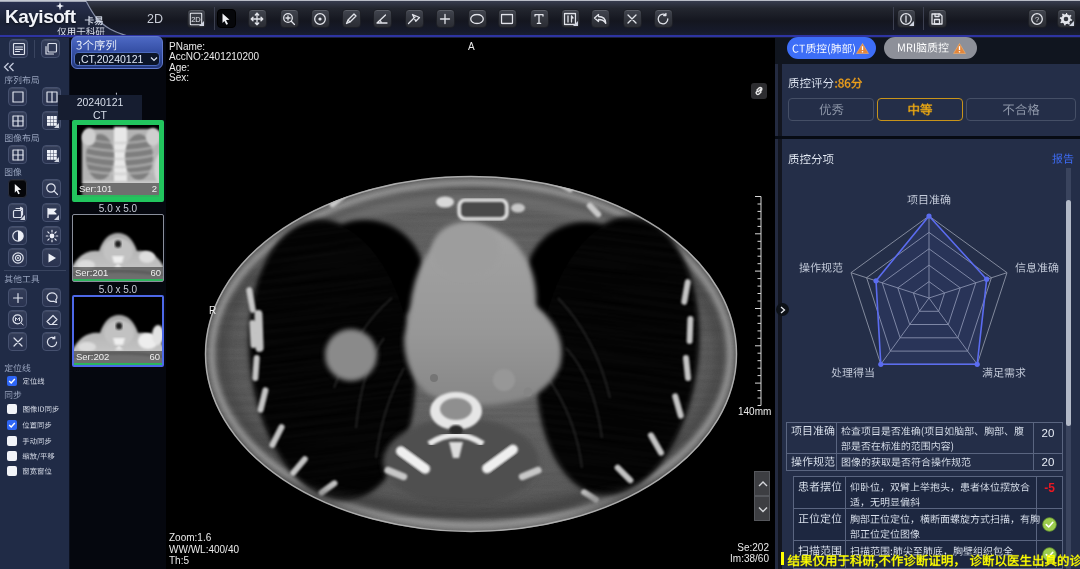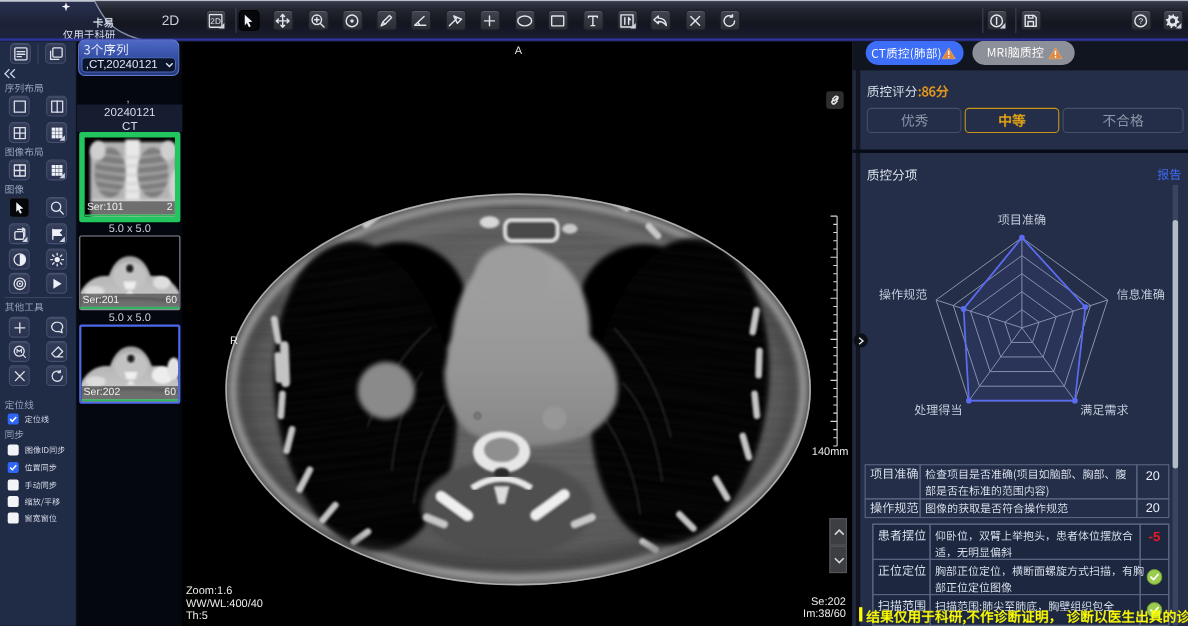--- a/index.html
+++ b/index.html
@@ -29,20 +29,21 @@
         <linearGradient id="swg" x1="0" y1="0" x2="0" y2="1">
 <stop offset="0" stop-color="#2a3150"></stop>
           <stop offset="0.55" stop-color="#1b2236"></stop>
           <stop offset="1" stop-color="#1d2440"></stop>
         </linearGradient>
       </defs>
 <path d="M0,1 H86 C94,16 98,22 110,29 C119,34 128,37 142,38 L0,38 Z" fill="url(#swg)"></path>
 <path d="M86,1 C94,16 98,22 110,29 C119,34 128,37 142,38" fill="none" stroke="#9aa2bc" stroke-width="1.2" opacity="0.85"></path>
 <path d="M0,1 H86" fill="none" stroke="#c9ccd6" stroke-width="1.4"></path>
 </svg>
+<div class="abs" style="left:5px;top:6px;width:160px;height:30px;color:#f2f4fa;font-weight:bold;font-size:19px;letter-spacing:-0.5px;text-shadow:0 1px 2px rgba(0,0,0,.6)">Kayis<span style="letter-spacing:-1px">o</span>ft</div>
 <svg class="abs" style="left:55px;top:2px" width="10" height="9" viewBox="0 0 10 9">
       <path d="M5 0 L6 3 L9 4 L6 5 L5 8.5 L4 5 L1 4 L4 3 Z" fill="#eef1fa"></path>
     </svg>
 <svg style="position:absolute;left:81.7px;top:13.9px;overflow:visible" width="24" height="13" viewBox="-2.3 -10.1 23.6 12.9">
       <g fill="#dfe4f0" stroke="#dfe4f0" stroke-width="0.3">
         <path transform="translate(0.0,0)" d="M0.5 -4.5H9V-3.8H0.5ZM4.6 -6.6H8.1V-5.9H4.6ZM4.2 -8H4.9V-4.2H4.2ZM4.2 -4H4.9V0.8H4.2ZM5.1 -2.2 5.4 -2.8Q5.8 -2.6 6.2 -2.4Q6.7 -2.3 7.1 -2.1Q7.5 -1.9 7.9 -1.7Q8.3 -1.6 8.6 -1.4L8.2 -0.8Q7.9 -0.9 7.6 -1.1Q7.2 -1.3 6.7 -1.5Q6.3 -1.7 5.9 -1.9Q5.5 -2.1 5.1 -2.2Z"></path>
         <path transform="translate(9.5,0)" d="M2.5 -5.4V-4.5H7.2V-5.4ZM2.5 -6.9V-6H7.2V-6.9ZM1.8 -7.5H7.9V-3.9H1.8ZM2.3 -3.1H8V-2.4H2.3ZM7.8 -3.1H8.5Q8.5 -3.1 8.5 -3Q8.5 -3 8.5 -2.9Q8.5 -2.8 8.5 -2.8Q8.4 -1.7 8.3 -1Q8.2 -0.4 8.1 -0Q8 0.3 7.8 0.5Q7.7 0.6 7.6 0.7Q7.4 0.8 7.2 0.8Q7 0.8 6.7 0.8Q6.4 0.8 6 0.8Q6 0.6 6 0.4Q5.9 0.3 5.8 0.1Q6.2 0.2 6.5 0.2Q6.8 0.2 6.9 0.2Q7 0.2 7.1 0.2Q7.2 0.1 7.2 0.1Q7.4 -0 7.5 -0.4Q7.6 -0.7 7.6 -1.3Q7.7 -2 7.8 -3ZM3 -4.2 3.7 -4Q3.4 -3.4 2.9 -2.9Q2.5 -2.4 1.9 -2Q1.4 -1.5 0.9 -1.2Q0.9 -1.3 0.8 -1.4Q0.7 -1.5 0.6 -1.6Q0.5 -1.7 0.4 -1.7Q1.1 -2.1 1.9 -2.8Q2.6 -3.5 3 -4.2ZM4 -2.9 4.7 -2.7Q4.4 -2 3.9 -1.4Q3.4 -0.8 2.9 -0.3Q2.3 0.2 1.7 0.6Q1.7 0.5 1.6 0.4Q1.5 0.3 1.4 0.2Q1.3 0.1 1.2 0.1Q2.1 -0.4 2.8 -1.2Q3.6 -2 4 -2.9ZM6 -2.8 6.7 -2.7Q6.3 -1.6 5.7 -0.7Q5.1 0.2 4.4 0.8Q4.3 0.8 4.2 0.7Q4.1 0.6 4 0.5Q3.9 0.4 3.8 0.4Q4.5 -0.2 5.1 -1Q5.7 -1.9 6 -2.8Z"></path>
       </g>
     </svg>
 <svg style="position:absolute;left:55.0px;top:24.9px;overflow:visible" width="52" height="13" viewBox="-2.0 -10.1 51.5 12.9">
@@ -442,21 +443,21 @@
       <path transform="translate(6.4,0)" d="M5.8 -9.7 6.6 -9.3Q6 -8.3 5.1 -7.3Q4.2 -6.4 3.2 -5.6Q2.1 -4.9 1 -4.3Q0.9 -4.5 0.8 -4.7Q0.6 -5 0.4 -5.1Q1.5 -5.6 2.5 -6.3Q3.5 -7 4.4 -7.9Q5.2 -8.7 5.8 -9.7ZM6.1 -9Q6.8 -8.1 7.7 -7.4Q8.5 -6.7 9.3 -6.1Q10.2 -5.6 11.1 -5.1Q11 -5 10.8 -4.7Q10.6 -4.5 10.5 -4.3Q9.6 -4.8 8.7 -5.4Q7.8 -6 7 -6.8Q6.2 -7.6 5.3 -8.7ZM5.3 -6.3H6.2V0.9H5.3Z"></path>
       <path transform="translate(17.9,0)" d="M3.3 -6.8H9.2V-6H3.3ZM2.6 -3.9H10.2V-3.1H2.6ZM6.2 -3.6H7.1V-0.1Q7.1 0.3 7 0.5Q6.9 0.7 6.5 0.8Q6.2 0.9 5.7 0.9Q5.2 0.9 4.4 0.9Q4.4 0.7 4.3 0.5Q4.2 0.3 4.1 0.1Q4.5 0.1 4.9 0.1Q5.3 0.1 5.6 0.1Q5.8 0.1 5.9 0.1Q6.1 0.1 6.2 0.1Q6.2 0 6.2 -0.1ZM10 -3.9H10.1L10.3 -3.9L10.9 -3.6Q10.5 -3 10 -2.4Q9.5 -1.8 9.1 -1.3L8.4 -1.7Q8.8 -2.1 9.2 -2.6Q9.6 -3.2 10 -3.7ZM8.9 -6.8H9.1L9.3 -6.8L9.9 -6.4Q9.5 -6 8.9 -5.6Q8.4 -5.2 7.9 -4.8Q7.3 -4.4 6.8 -4.2Q6.7 -4.3 6.5 -4.5Q6.4 -4.6 6.3 -4.7Q6.8 -4.9 7.3 -5.2Q7.8 -5.6 8.2 -5.9Q8.6 -6.3 8.9 -6.6ZM1.8 -8.4H10.9V-7.6H1.8ZM1.4 -8.4H2.2V-5.2Q2.2 -4.5 2.2 -3.7Q2.1 -2.9 2 -2.1Q1.9 -1.3 1.7 -0.5Q1.4 0.3 1.1 1Q1 0.9 0.9 0.8Q0.7 0.7 0.6 0.6Q0.5 0.5 0.4 0.5Q0.7 -0.1 0.9 -0.9Q1.1 -1.6 1.2 -2.3Q1.3 -3.1 1.4 -3.8Q1.4 -4.6 1.4 -5.2ZM4.3 -5 4.8 -5.5Q5.3 -5.3 5.9 -5Q6.6 -4.7 7.1 -4.5Q7.7 -4.2 8.1 -4L7.6 -3.4Q7.2 -3.6 6.6 -3.9Q6.1 -4.2 5.5 -4.5Q4.8 -4.8 4.3 -5ZM5.4 -9.5 6.2 -9.7Q6.5 -9.4 6.7 -8.9Q6.9 -8.5 7 -8.2L6.1 -7.9Q6 -8.2 5.8 -8.7Q5.6 -9.1 5.4 -9.5Z"></path>
       <path transform="translate(29.4,0)" d="M0.7 -9H6.6V-8.2H0.7ZM2.7 -8.7 3.5 -8.6Q3.3 -7.5 3 -6.5Q2.6 -5.5 2.2 -4.7Q1.8 -3.8 1.3 -3.2Q1.2 -3.3 1.1 -3.4Q1 -3.5 0.8 -3.6Q0.7 -3.7 0.6 -3.7Q1.1 -4.3 1.5 -5.1Q1.9 -5.9 2.2 -6.8Q2.5 -7.7 2.7 -8.7ZM2.6 -6.5H5.6V-5.7H2.4ZM5.4 -6.5H5.5L5.7 -6.5L6.2 -6.3Q5.9 -4.4 5.3 -2.9Q4.6 -1.5 3.6 -0.5Q2.7 0.4 1.4 1Q1.4 0.9 1.3 0.7Q1.2 0.6 1.1 0.5Q1 0.3 0.9 0.3Q2 -0.2 3 -1.1Q3.9 -2 4.5 -3.3Q5.1 -4.6 5.4 -6.3ZM2.1 -3.5 2.6 -4.1Q2.9 -3.9 3.3 -3.6Q3.6 -3.4 4 -3.1Q4.3 -2.9 4.5 -2.6L4 -1.9Q3.8 -2.1 3.5 -2.4Q3.2 -2.7 2.8 -3Q2.4 -3.2 2.1 -3.5ZM7.4 -8.3H8.2V-1.9H7.4ZM9.8 -9.6H10.6V-0.2Q10.6 0.2 10.5 0.4Q10.4 0.6 10.1 0.7Q9.9 0.8 9.5 0.8Q9 0.9 8.4 0.9Q8.3 0.7 8.3 0.5Q8.2 0.2 8.1 0Q8.6 0 9 0.1Q9.4 0.1 9.5 0Q9.6 0 9.7 -0Q9.8 -0.1 9.8 -0.2Z"></path>
     </g>
   </svg>
 <div class="abs" style="left:74px;top:52px;width:86px;height:14px;background:#0c1529;border:1px solid #4a69bd;border-radius:4px;color:#dfe7f6;font-size:10.5px;line-height:12px;padding-left:3px">,CT,20240121</div>
 <svg class="abs" style="left:150px;top:57px" width="8" height="5" viewBox="0 0 8 5">
     <path d="M1 0.5 L4 3.5 L7 0.5" stroke="#dfe7f6" stroke-width="1.2" fill="none"></path>
   </svg>
 <div class="abs" style="left:115px;top:85px;color:#c8cdd8;font-size:10px">,</div>
-<div class="abs" style="left:70px;top:95px;width:96px;height:25px;background:#161d30;color:#d8deea;font-size:10.5px;text-align:center;line-height:12.5px;padding-top:1px">20240121<br>CT</div>
+<div class="abs" style="left:58px;top:95px;width:84px;height:25px;background:#161d30;color:#d8deea;font-size:10.5px;text-align:center;line-height:12.5px;padding-top:1px">20240121<br>CT</div>
 <div class="abs" style="left:72px;top:120px;width:92px;height:82px;border:5px solid #22c55e;border-radius:2px;background:#000;overflow:hidden"><svg width="90" height="78" viewBox="0 0 90 78">
 <defs>
         <linearGradient id="sc1" x1="0" y1="0" x2="0" y2="1">
 <stop offset="0" stop-color="#b9b9b9"></stop>
           <stop offset="0.45" stop-color="#a5a5a5"></stop>
           <stop offset="1" stop-color="#c2c2c2"></stop>
         </linearGradient>
 <filter id="bl1">
           <feGaussianBlur stdDeviation="1.3"></feGaussianBlur>
         </filter>
@@ -638,20 +639,21 @@
 <path d="M263,406 Q290,388 317,406" stroke="#e8e8e8" stroke-width="6" fill="none" filter="url(#b1)"></path>
 <rect x="227" y="417" width="40" height="10" rx="5" transform="rotate(36 247 422)" fill="#efefef" filter="url(#b1)"></rect>
 <rect x="313" y="416" width="42" height="10" rx="5" transform="rotate(-36 334 421)" fill="#efefef" filter="url(#b1)"></rect>
 <path d="M283,404 L297,404 L293,420 L287,420 Z" fill="#dcdcdc" filter="url(#b1)"></path>
 <path d="M60,430 Q180,472 305,475 Q430,472 550,430" stroke="#3a3a3a" stroke-width="10" fill="none" opacity="0.45" filter="url(#b3)"></path>
 <path d="M70,452 Q190,488 305,490 Q420,488 540,452" stroke="#9e9e9e" stroke-width="7" fill="none" opacity="0.5" filter="url(#b3)"></path>
 </g>
 <ellipse cx="305" cy="316" rx="265.5" ry="177.5" fill="none" stroke="#bbbbbb" stroke-width="1.5" opacity="0.85"></ellipse>
 </g>
 </svg>
+<div class="ovl" style="left:3px;top:4px">PName:<br>AccNO:2401210200<br>Age:<br>Sex:</div>
 <div class="ovl" style="left:302px;top:4px">A</div>
 <div class="ovl" style="left:43px;top:268px">R</div>
 <div class="abs" style="left:585px;top:45px;width:16px;height:16px;background:#2d2d30;border-radius:3px">
 <svg style="position:absolute;left:3px;top:3px" width="10" height="10" viewBox="0 0 10 10">
 <g stroke="#e8e8e8" stroke-width="1.4" fill="none" stroke-linecap="round">
 <path d="M4.2 5.8 L7.8 2.2 M3 4 L5 2 A1.6 1.6 0 0 1 7.3 4.3 L6.5 5.1 M7 6 L5 8 A1.6 1.6 0 0 1 2.7 5.7 L3.5 4.9"></path>
         </g>
       </svg>
     </div>
 <svg class="abs" style="left:0;top:0" width="609" height="531" viewBox="0 0 609 531">

